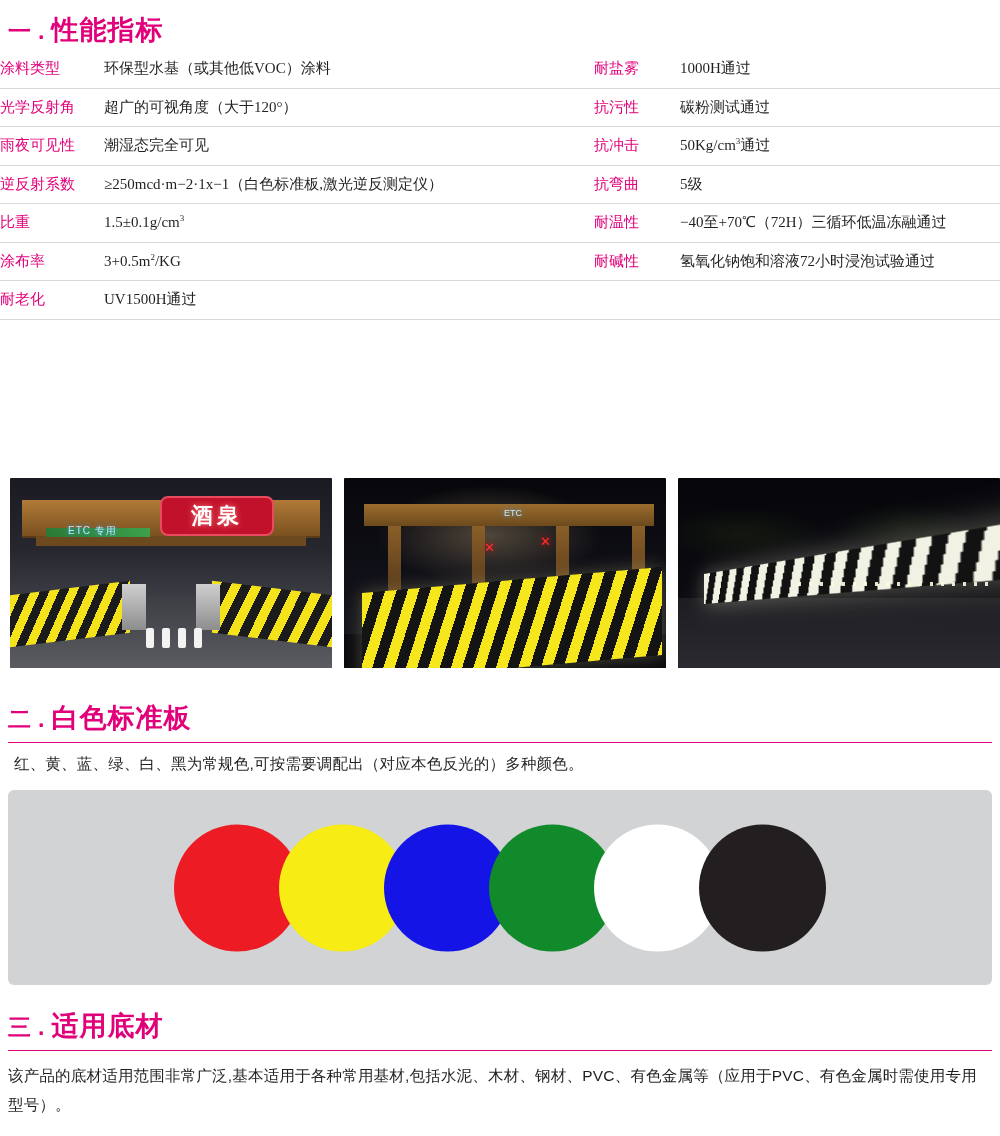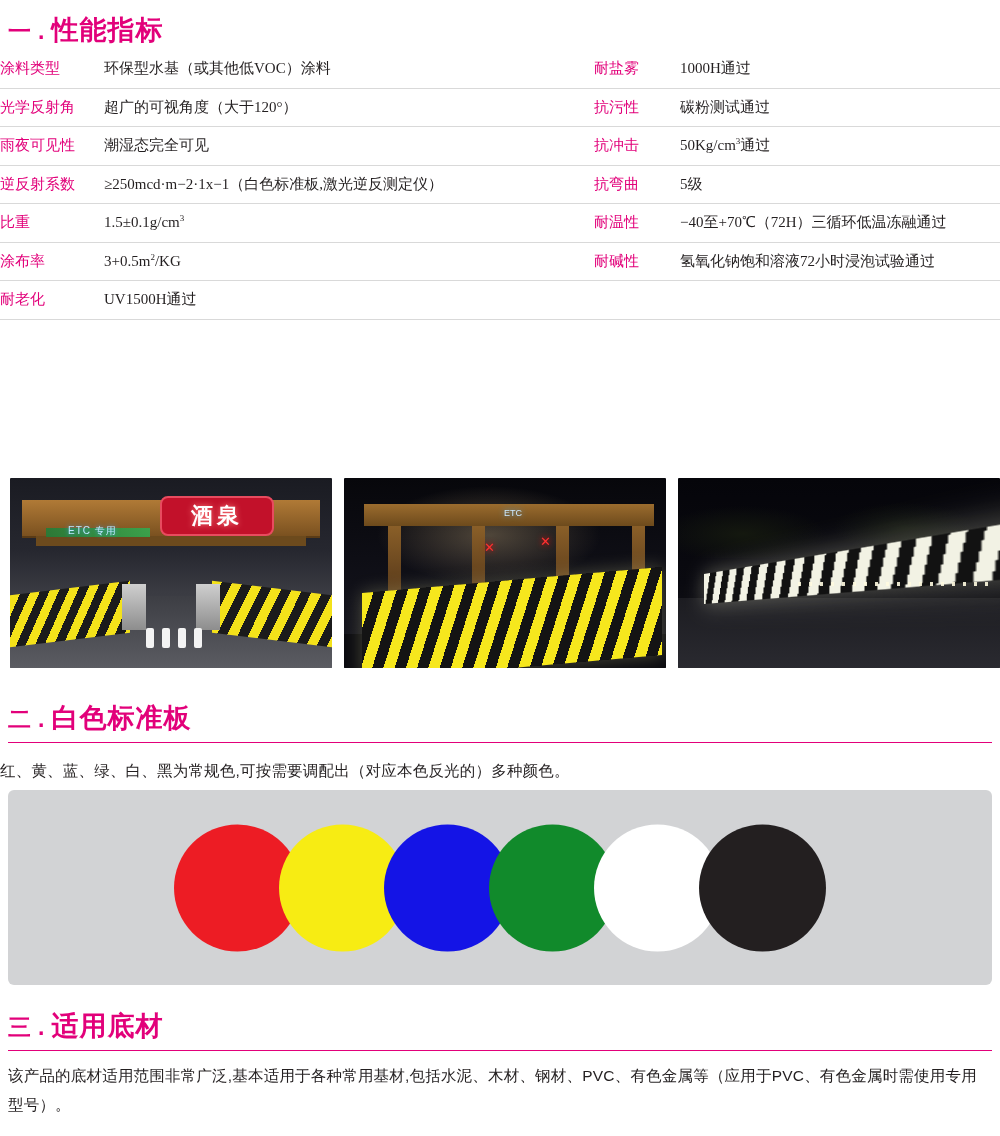--- a/index.html
+++ b/index.html
@@ -201,22 +201,22 @@
   }
   .p3 .treeline {
     position: absolute; left: 0; top: 0; width: 322px; height: 80px;
     background: radial-gradient(ellipse 120px 40px at 20% 70%, #14180f, rgba(0,0,0,0) 70%),
                 radial-gradient(ellipse 100px 36px at 70% 62%, #121610, rgba(0,0,0,0) 70%);
   }
 
   
   .sec2 { position: absolute; left: 8px; top: 700px; width: 984px; }
   .sec2-text {
-    position: absolute; left: 0; top: 754px;
-    font-size: 15.5px; color: #231f20; letter-spacing: .2px; margin-top: 7px;
+    position: absolute; left: 14px; top: 754px;
+    font-size: 15.5px; color: #231f20; letter-spacing: .2px;
   }
   .color-panel {
     position: absolute; left: 8px; top: 790px;
     width: 984px; height: 195px;
     background: #d2d3d5;
     border-radius: 6px;
   }
   .circles {
     position: absolute; left: 50%; top: 50%;
     transform: translate(-50%, -50%);

